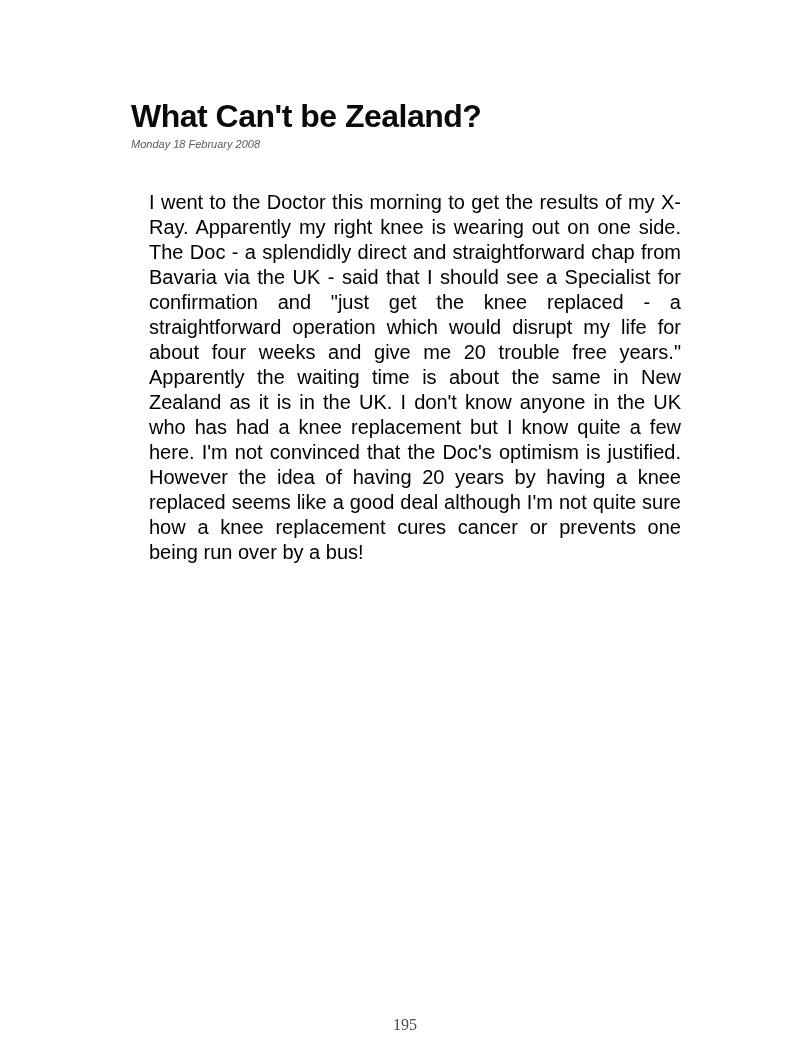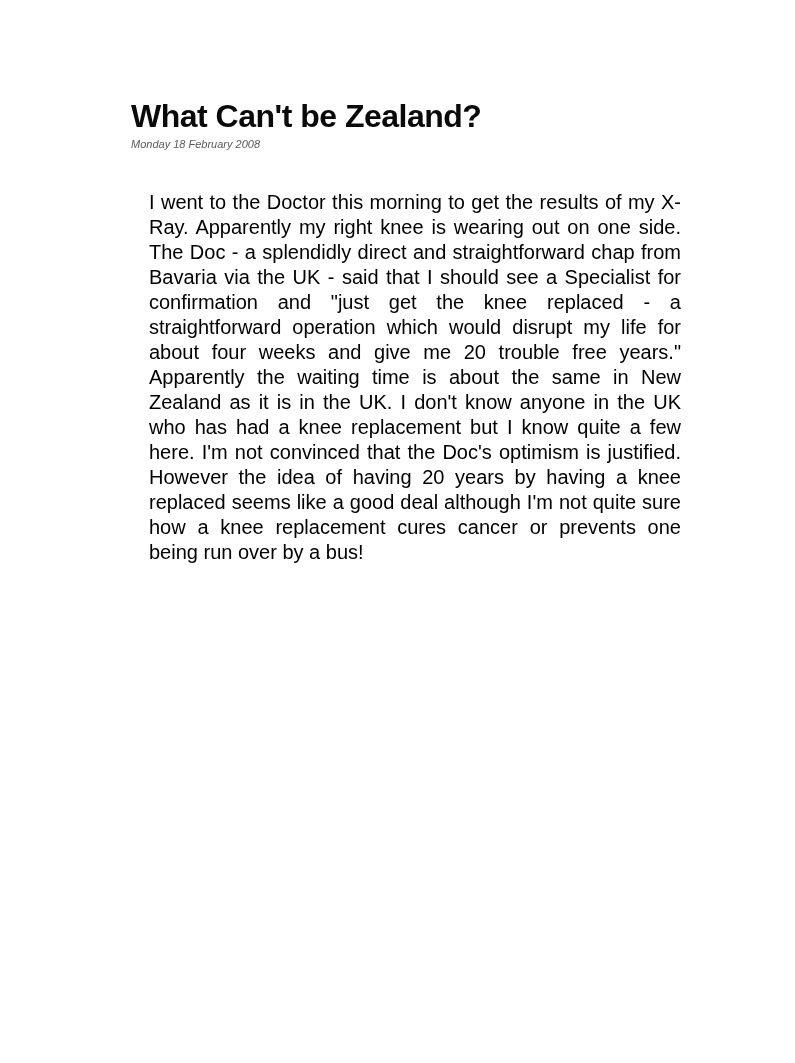--- a/index.html
+++ b/index.html
@@ -65,13 +65,14 @@
 </head>
 <body>
 
 <div class="page">
   <h1 class="title">What Can't be Zealand?</h1>
 
   <div class="date">Monday 18 February 2008</div>
 
   <p class="body-text">I went to the Doctor this morning to get the results of my X-Ray. Apparently my right knee is wearing out on one side. The Doc - a splendidly direct and straightforward chap from Bavaria via the UK - said that I should see a Specialist for confirmation and "just get the knee replaced - a straightforward operation which would disrupt my life for about four weeks and give me 20 trouble free years." Apparently the waiting time is about the same in New Zealand as it is in the UK. I don't know anyone in the UK who has had a knee replacement but I know quite a few here. I'm not convinced that the Doc's optimism is justified. However the idea of having 20 years by having a knee replaced seems like a good deal although I'm not quite sure how a knee replacement cures cancer or prevents one being run over by a bus!</p>
 
+  <div class="page-number">195</div>
 </div>
 
 </body></html>

